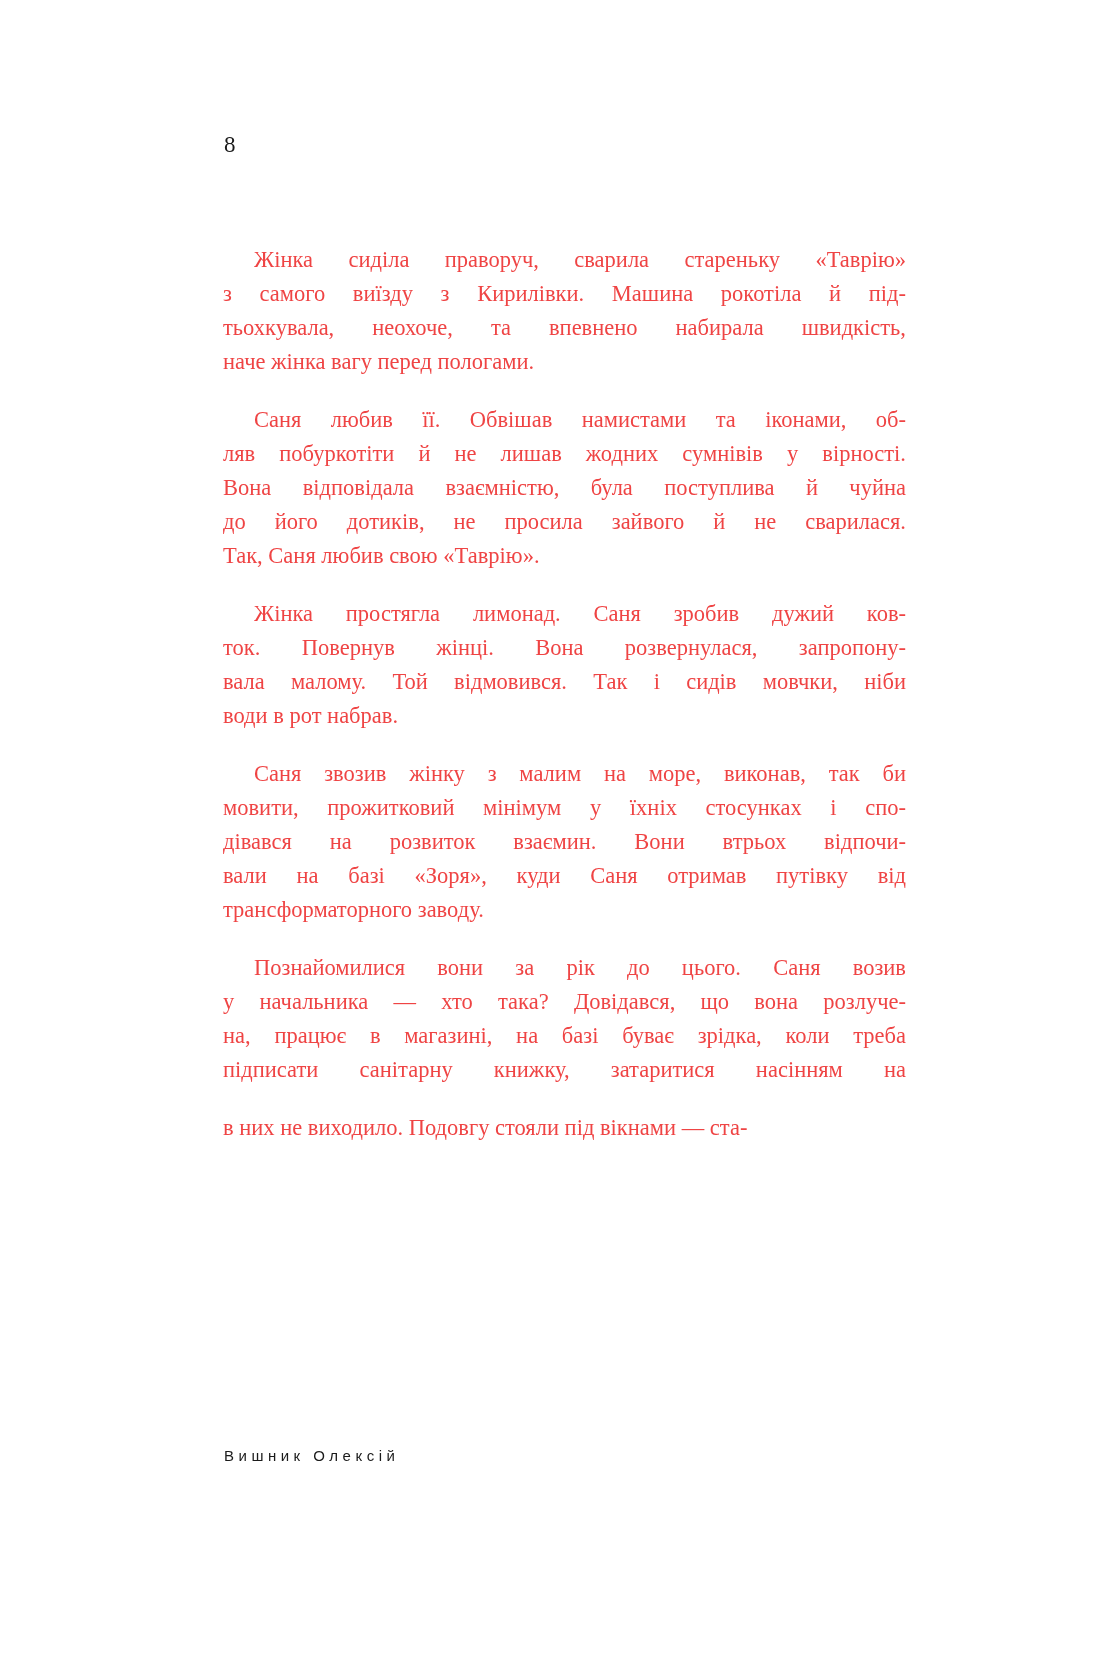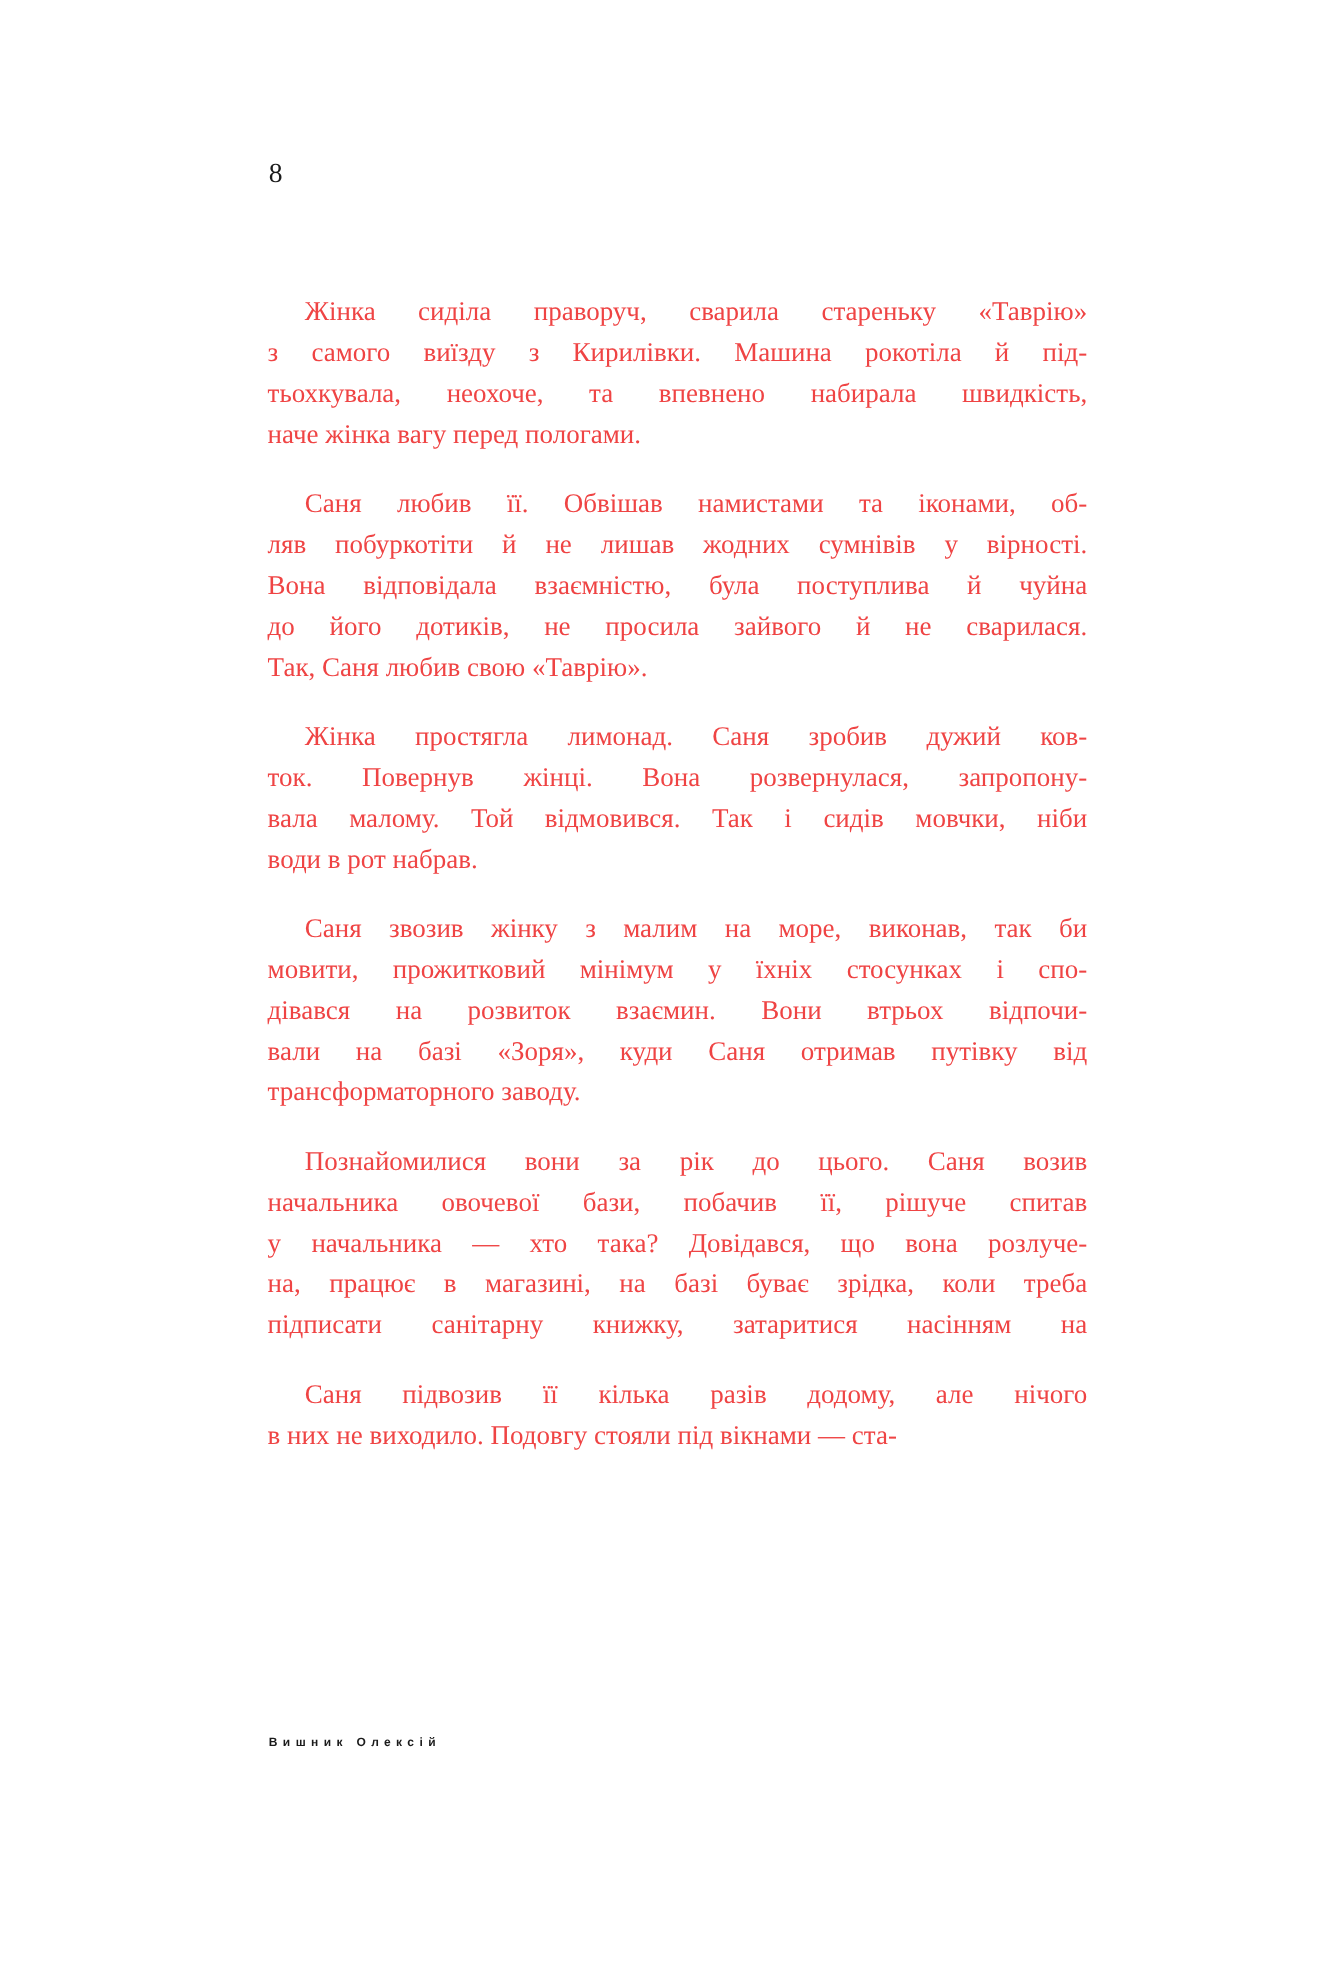--- a/index.html
+++ b/index.html
@@ -44,22 +44,22 @@
     text-indent: 31px;
   }
   .line.last {
     text-align-last: left;
   }
   .footer {
     position: absolute;
     left: 224px;
     top: 1447px;
     font-family: "Liberation Sans", sans-serif;
-    font-size: 10px;
-    font-weight: 700;
+    font-size: 15px;
+    font-weight: 400;
     letter-spacing: 4.5px;
     color: #1b1b1b;
   }
 </style>
 </head>
 <body>
 
 <div class="page">
   <div class="page-number">8</div>
 
@@ -85,25 +85,23 @@
       </div>
       <div class="paragraph">
         <div class="line first">Саня звозив жінку з малим на море, виконав, так би</div>
         <div class="line">мовити, прожитковий мінімум у їхніх стосунках і спо-</div>
         <div class="line">дівався на розвиток взаємин. Вони втрьох відпочи-</div>
         <div class="line">вали на базі «Зоря», куди Саня отримав путівку від</div>
         <div class="line last">трансформаторного заводу.</div>
       </div>
       <div class="paragraph">
         <div class="line first">Познайомилися вони за рік до цього. Саня возив</div>
-        <div class="line">начальника овочевої бази, побачив її, рішуче спитав</div>
         <div class="line">у начальника — хто така? Довідався, що вона розлуче-</div>
         <div class="line">на, працює в магазині, на базі буває зрідка, коли треба</div>
         <div class="line">підписати санітарну книжку, затаритися насінням на</div>
       </div>
       <div class="paragraph">
-        <div class="line first">Саня підвозив її кілька разів додому, але нічого</div>
         <div class="line last">в них не виходило. Подовгу стояли під вікнами — ста-</div>
       </div>
     </div>
 
   <div class="footer">Вишник Олексій</div>
 </div>
 
 </body></html>

